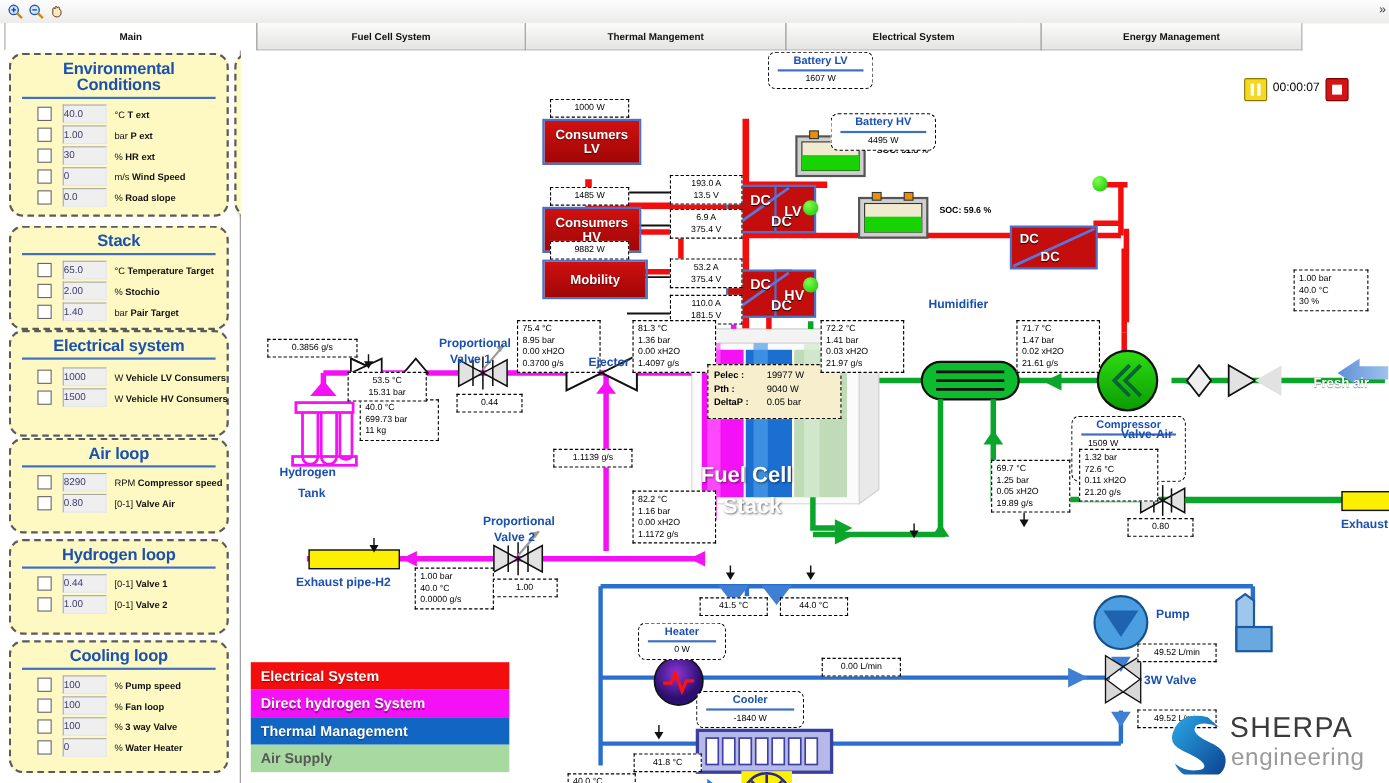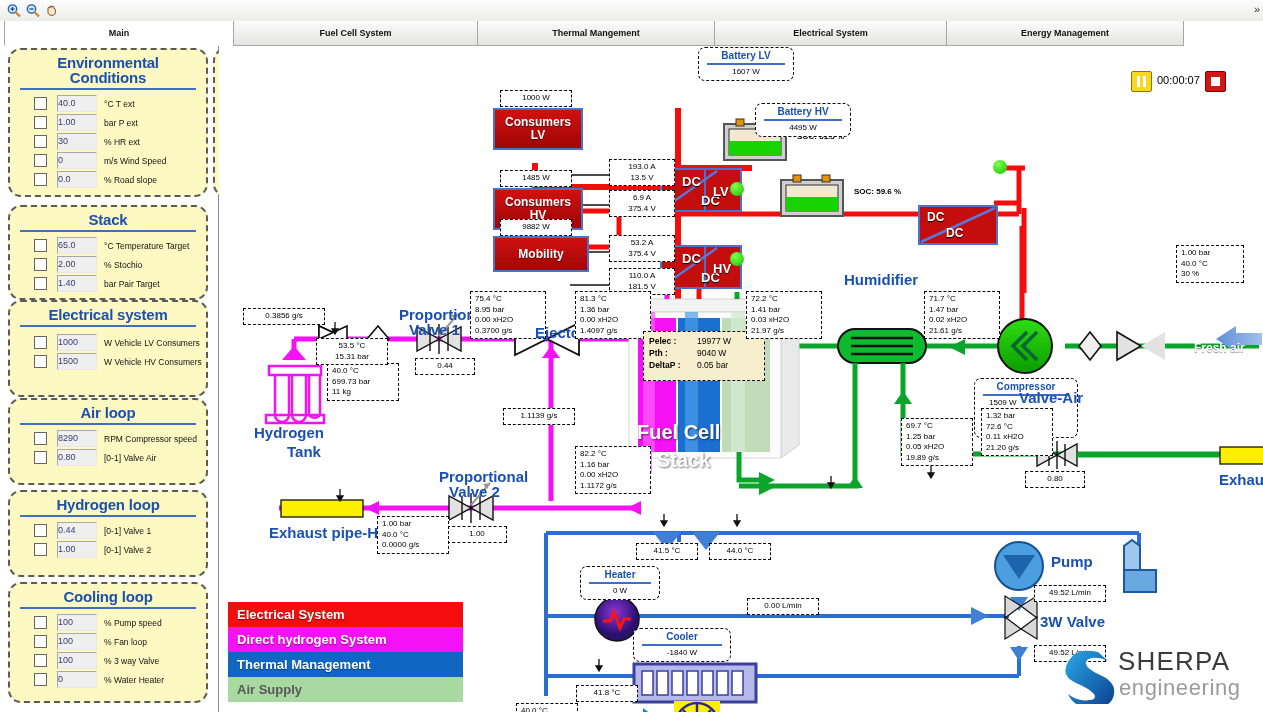--- a/index.html
+++ b/index.html
@@ -27,30 +27,30 @@
   .panel-title{text-align:center;font-size:15px;font-weight:bold;color:#1a50b0;
     line-height:15px;padding-top:5px;letter-spacing:-.2px;}
   .panel-rule{height:2px;background:#3f6fc4;margin:3px 10px 4px 10px;}
   .prow{display:flex;align-items:center;height:19px;padding-left:24px;}
   .pchk{width:11px;height:11px;border:1px solid #666;background:#fff;flex:0 0 auto;}
   .pval{width:38px;height:15px;line-height:15px;margin-left:10px;
     font-size:9px;color:#3a3a6e;background:#efefef;
     border-top:1px solid #a8a8a8;border-left:1px solid #a8a8a8;
     border-right:1px solid #e7e7e7;border-bottom:1px solid #e7e7e7;flex:0 0 auto;}
   .punit{font-size:8.5px;color:#111;margin-left:7px;white-space:nowrap;}
-  .punit b{font-weight:normal;}
+  .punit b{font-weight:bold;}
 
   
   #canvas{position:absolute;left:219px;top:46px;width:1044px;height:666px;background:#fff;}
 
   .lbl{position:absolute;font-size:9px;color:#000;white-space:nowrap;}
   .dbox{position:absolute;border:1px dashed #000;background:#fff;
     font-size:8px;color:#000;line-height:10.5px;padding:2px 4px;white-space:nowrap;text-align:center;}
   .dbox.l{text-align:left;}
-  .title-blue{position:absolute;font-size:15px;font-weight:bold;color:#1a50b0;white-space:nowrap;}
+  .title-blue{position:absolute;font-size:11px;font-weight:bold;color:#1a50b0;white-space:nowrap;}
   .titlebox{position:absolute;border:1px dashed #000;border-radius:7px;background:#fff;
     text-align:center;padding-top:2px;}
   .titlebox .tt{font-size:10px;font-weight:bold;color:#1a50b0;line-height:12px;}
   .titlebox .tr{height:1.5px;background:#3f6fc4;margin:1px 8px 2px 8px;}
   .titlebox .tv{font-size:8px;color:#000;line-height:10.5px;}
 
   .redbox{position:absolute;background:linear-gradient(#d01010,#a00606);
     border:2px solid #4b72c8;color:#fff;font-weight:bold;font-size:12px;
     display:flex;align-items:center;justify-content:center;text-align:center;line-height:13px;
     text-shadow:0 1px 1px rgba(0,0,0,.6);}
@@ -573,21 +573,21 @@
       <div class="tv">4495 W</div>
     </div>
     <div class="lbl" style="left:635px;top:141px;font-size:8px;font-weight:bold">SOC:  59.6 %</div>
 
     <div class="led" style="left:511px;top:136px"></div>
     <div class="led" style="left:511px;top:206px"></div>
     <div class="led" style="left:774px;top:114px"></div>
 
     <div class="dbox" style="left:24px;top:262px;width:72px">0.3856 g/s</div>
     <div class="title-blue" style="left:35px;top:378px">Hydrogen</div>
-    <div class="title-blue" style="left:68px;top:397px">Tank</div>
+    <div class="title-blue" style="left:52px;top:397px">Tank</div>
     <div class="dbox l" style="left:108px;top:317px;width:62px"><span style="white-space:pre-line">40.0 °C
 699.73 bar
 11 kg</span></div>
     <div class="dbox" style="left:97px;top:292px;width:62px"><span style="white-space:pre-line">53.5 °C
 15.31 bar</span></div>
 
     <div class="title-blue" style="left:180px;top:260px">Proportional</div>
     <div class="title-blue" style="left:190px;top:275px">Valve 1</div>
     <div class="dbox" style="left:196px;top:312px;width:50px">0.44</div>
     <div class="dbox l" style="left:251px;top:245px;width:66px"><span style="white-space:pre-line">75.4 °C

